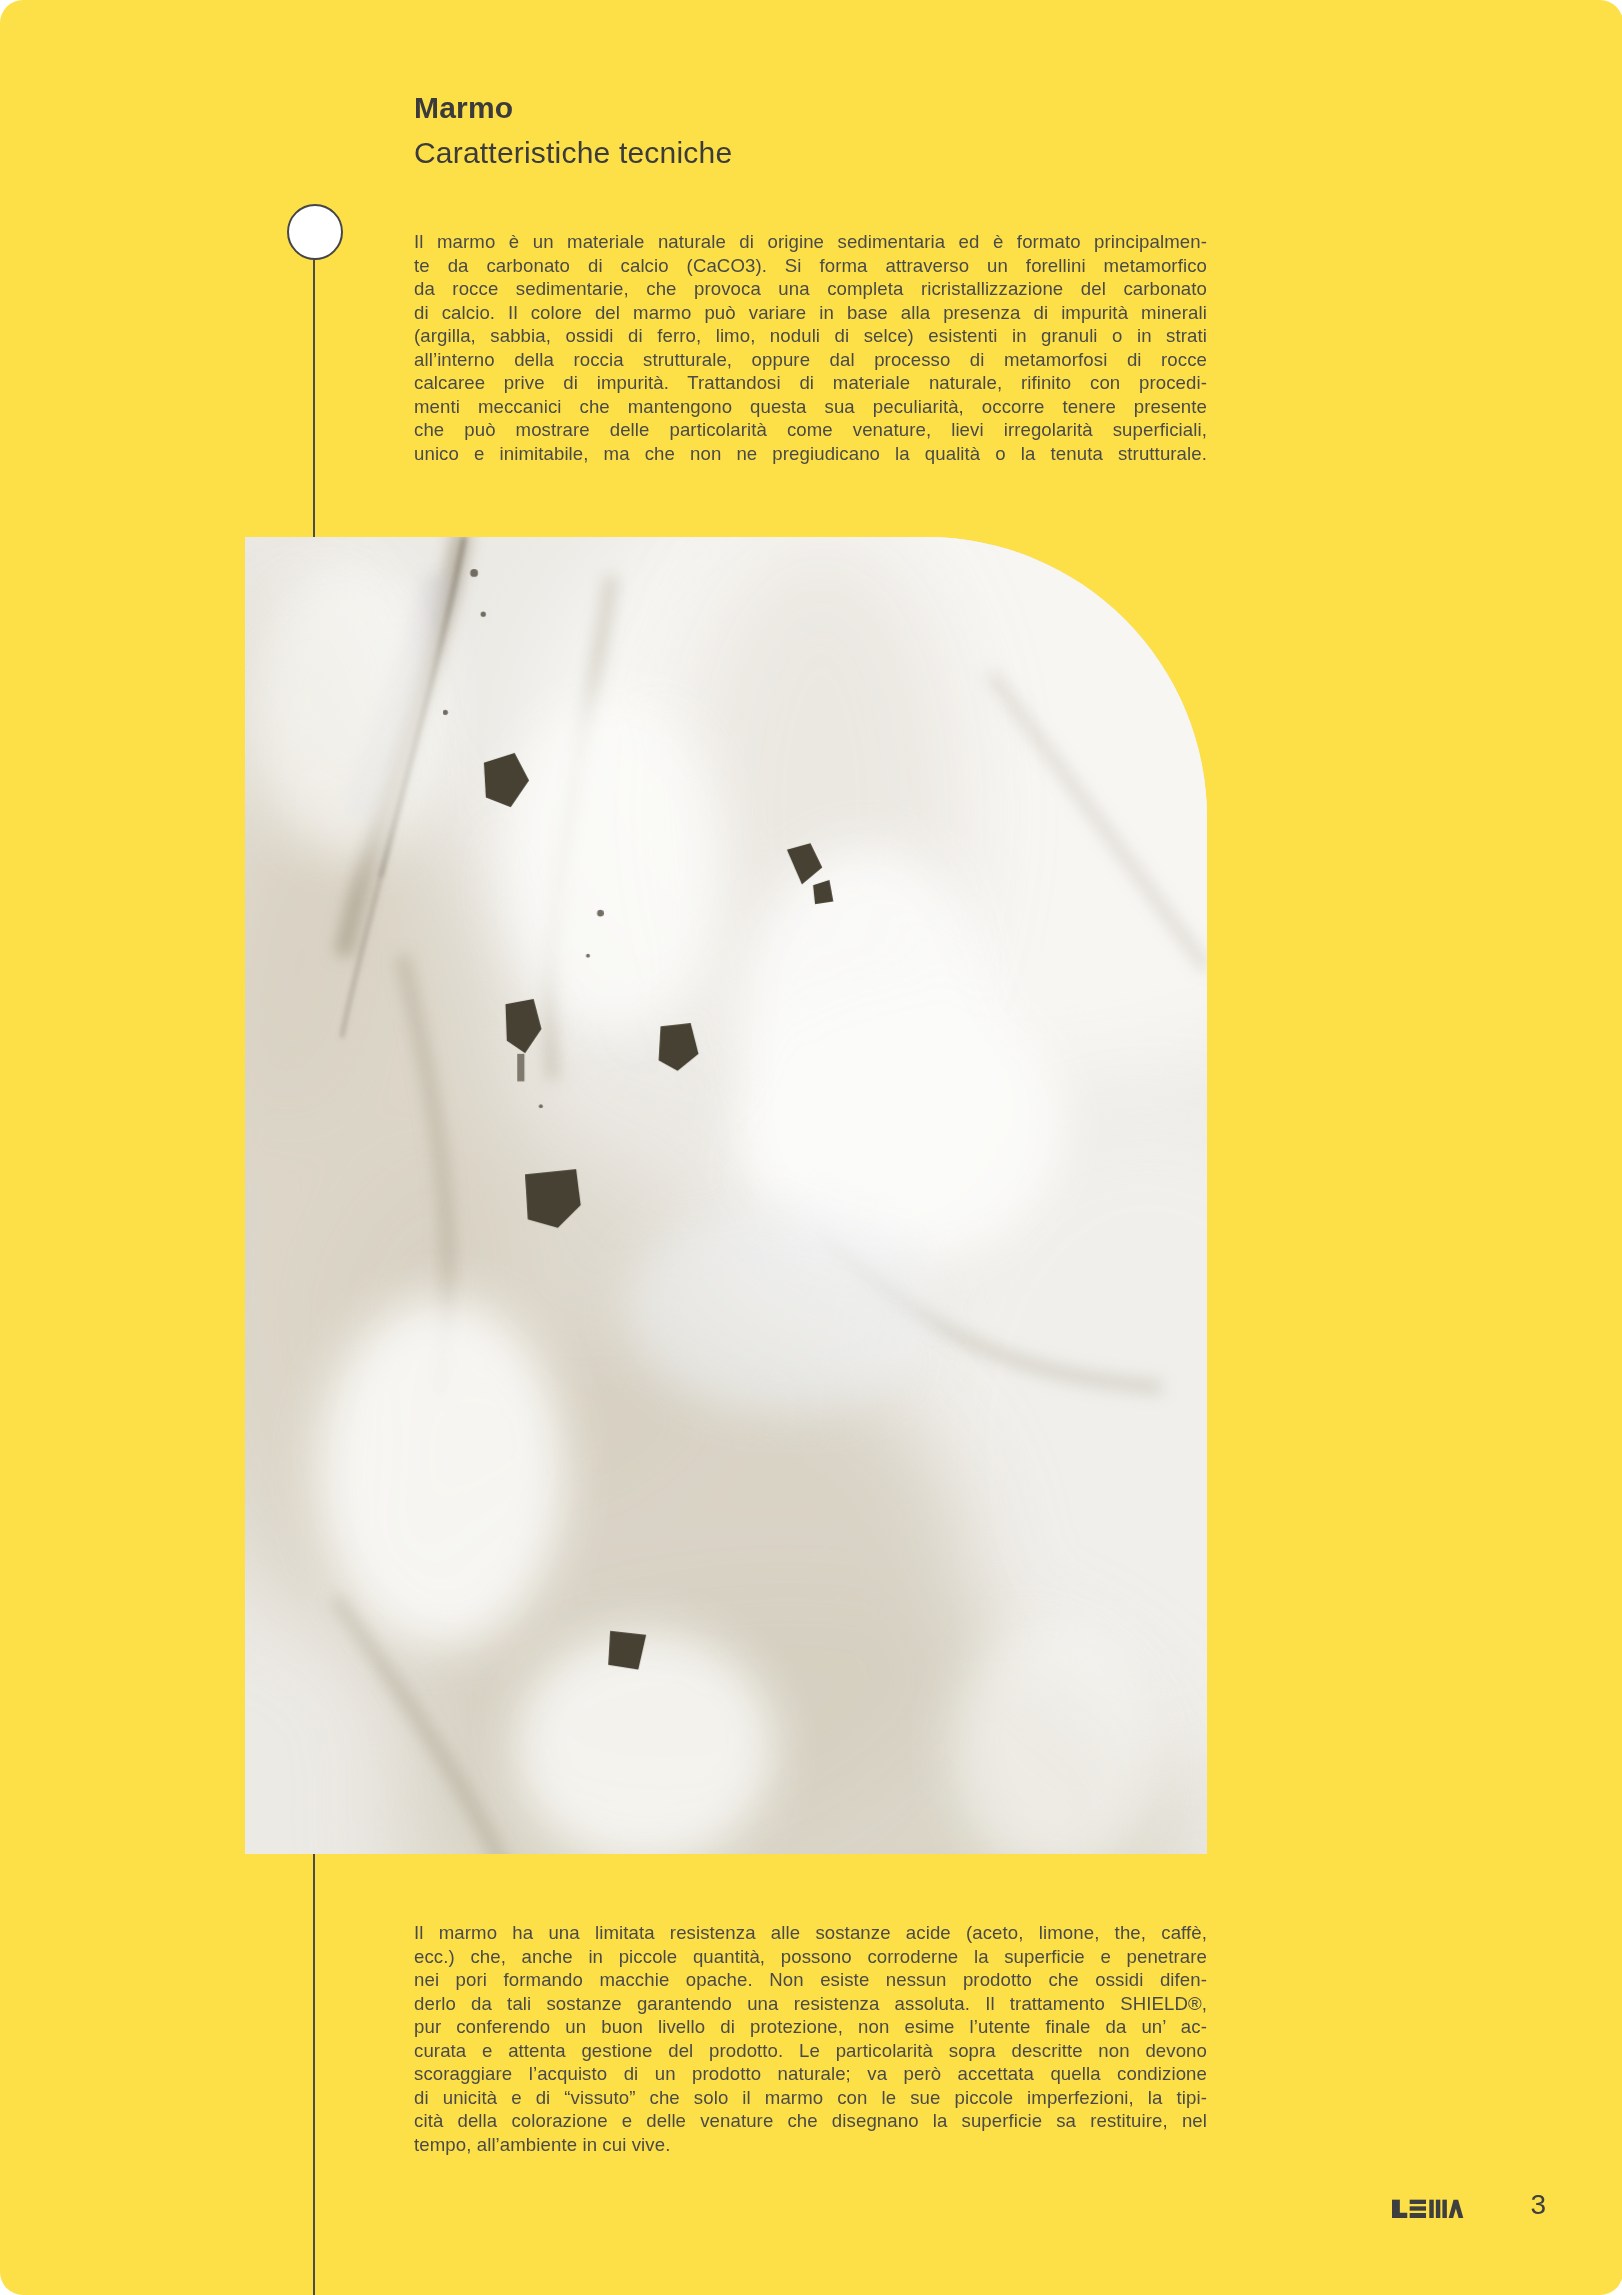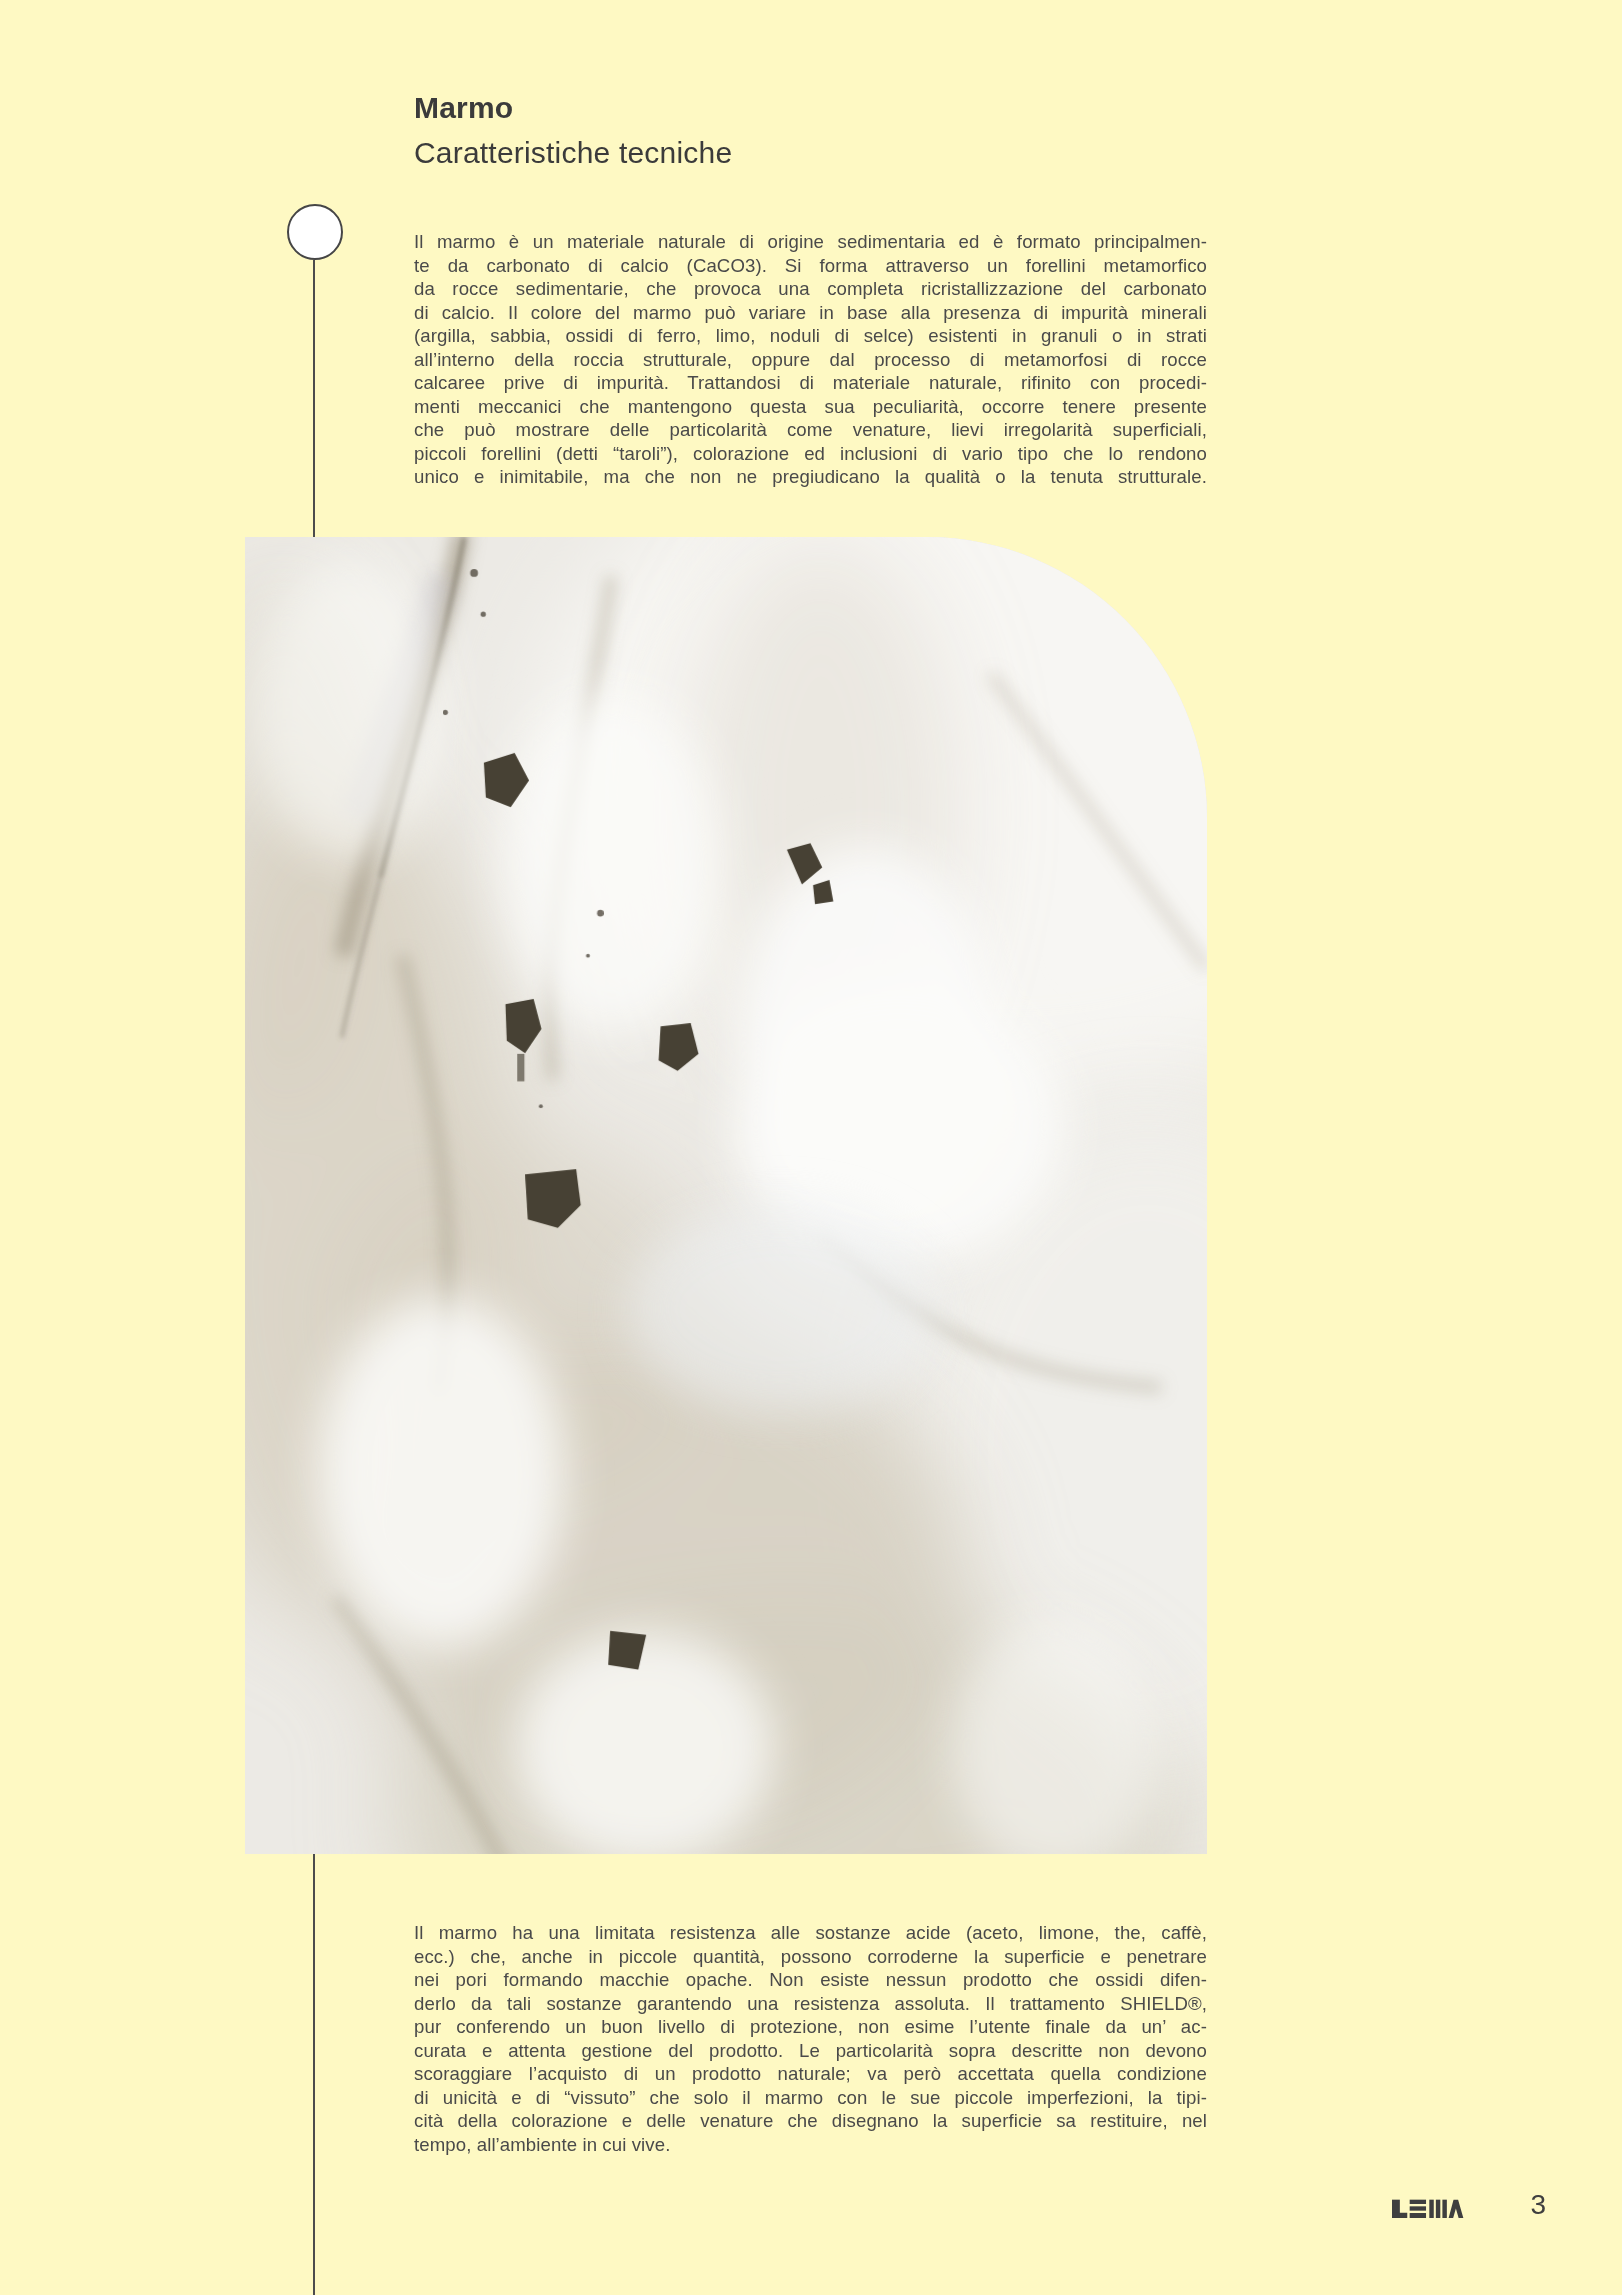--- a/index.html
+++ b/index.html
@@ -1,17 +1,17 @@
 <!DOCTYPE html>
 <html style="font-size:10.5px"><head>
 <meta charset="utf-8">
 <style>
   html,body{margin:0;padding:0;background:#ffffff;}
-  .page{position:relative;width:1623px;height:2295px;background:#fef9c3;overflow:hidden;
-        font-family:"Liberation Sans",sans-serif;color:#424242;}
+  .page{position:relative;width:1623px;height:2295px;background:#fde047;overflow:hidden;
+        font-family:"Liberation Sans",sans-serif;color:#424242;border-radius:23px;}
 
   .title{position:absolute;left:414px;top:71px;font-size:30px;line-height:34px;
          font-weight:bold;color:#3b3b3b;letter-spacing:0.2px;}
   .subtitle{position:absolute;left:414px;top:109px;font-size:30px;line-height:34px;
             font-weight:normal;color:#3b3b3b;letter-spacing:0.2px;margin-top:27px;}
 
   .circle-marker{position:absolute;left:287px;top:204px;width:52px;height:52px;
                  border:2.3px solid #464646;border-radius:50%;background:#ffffff;z-index:1;}
   .vrule{position:absolute;left:313px;top:260px;width:2px;height:2036px;background:#4c4c4c;z-index:0;}
 
@@ -45,21 +45,20 @@
   <section class="para para-intro">
     <div class="tline">Il marmo è un materiale naturale di origine sedimentaria ed è formato principalmen-</div>
     <div class="tline">te da carbonato di calcio (CaCO3). Si forma attraverso un forellini metamorfico</div>
     <div class="tline">da rocce sedimentarie, che provoca una completa ricristallizzazione del carbonato</div>
     <div class="tline">di calcio. Il colore del marmo può variare in base alla presenza di impurità minerali</div>
     <div class="tline">(argilla, sabbia, ossidi di ferro, limo, noduli di selce) esistenti in granuli o in strati</div>
     <div class="tline">all’interno della roccia strutturale, oppure dal processo di metamorfosi di rocce</div>
     <div class="tline">calcaree prive di impurità. Trattandosi di materiale naturale, rifinito con procedi-</div>
     <div class="tline">menti meccanici che mantengono questa sua peculiarità, occorre tenere presente</div>
     <div class="tline">che può mostrare delle particolarità come venature, lievi irregolarità superficiali,</div>
-    <div class="tline">piccoli forellini (detti “taroli”), colorazione ed inclusioni di vario tipo che lo rendono</div>
     <div class="tline">unico e inimitabile, ma che non ne pregiudicano la qualità o la tenuta strutturale.</div>
   </section>
 
   <figure class="marble" style="margin:0;">
     <svg viewBox="0 0 1470 2013" preserveAspectRatio="none">
       <defs>
         <filter id="b70" x="-60%" y="-60%" width="220%" height="220%">
             <feGaussianBlur stdDeviation="70"></feGaussianBlur>
           </filter>
         <filter id="b35" x="-60%" y="-60%" width="220%" height="220%">

